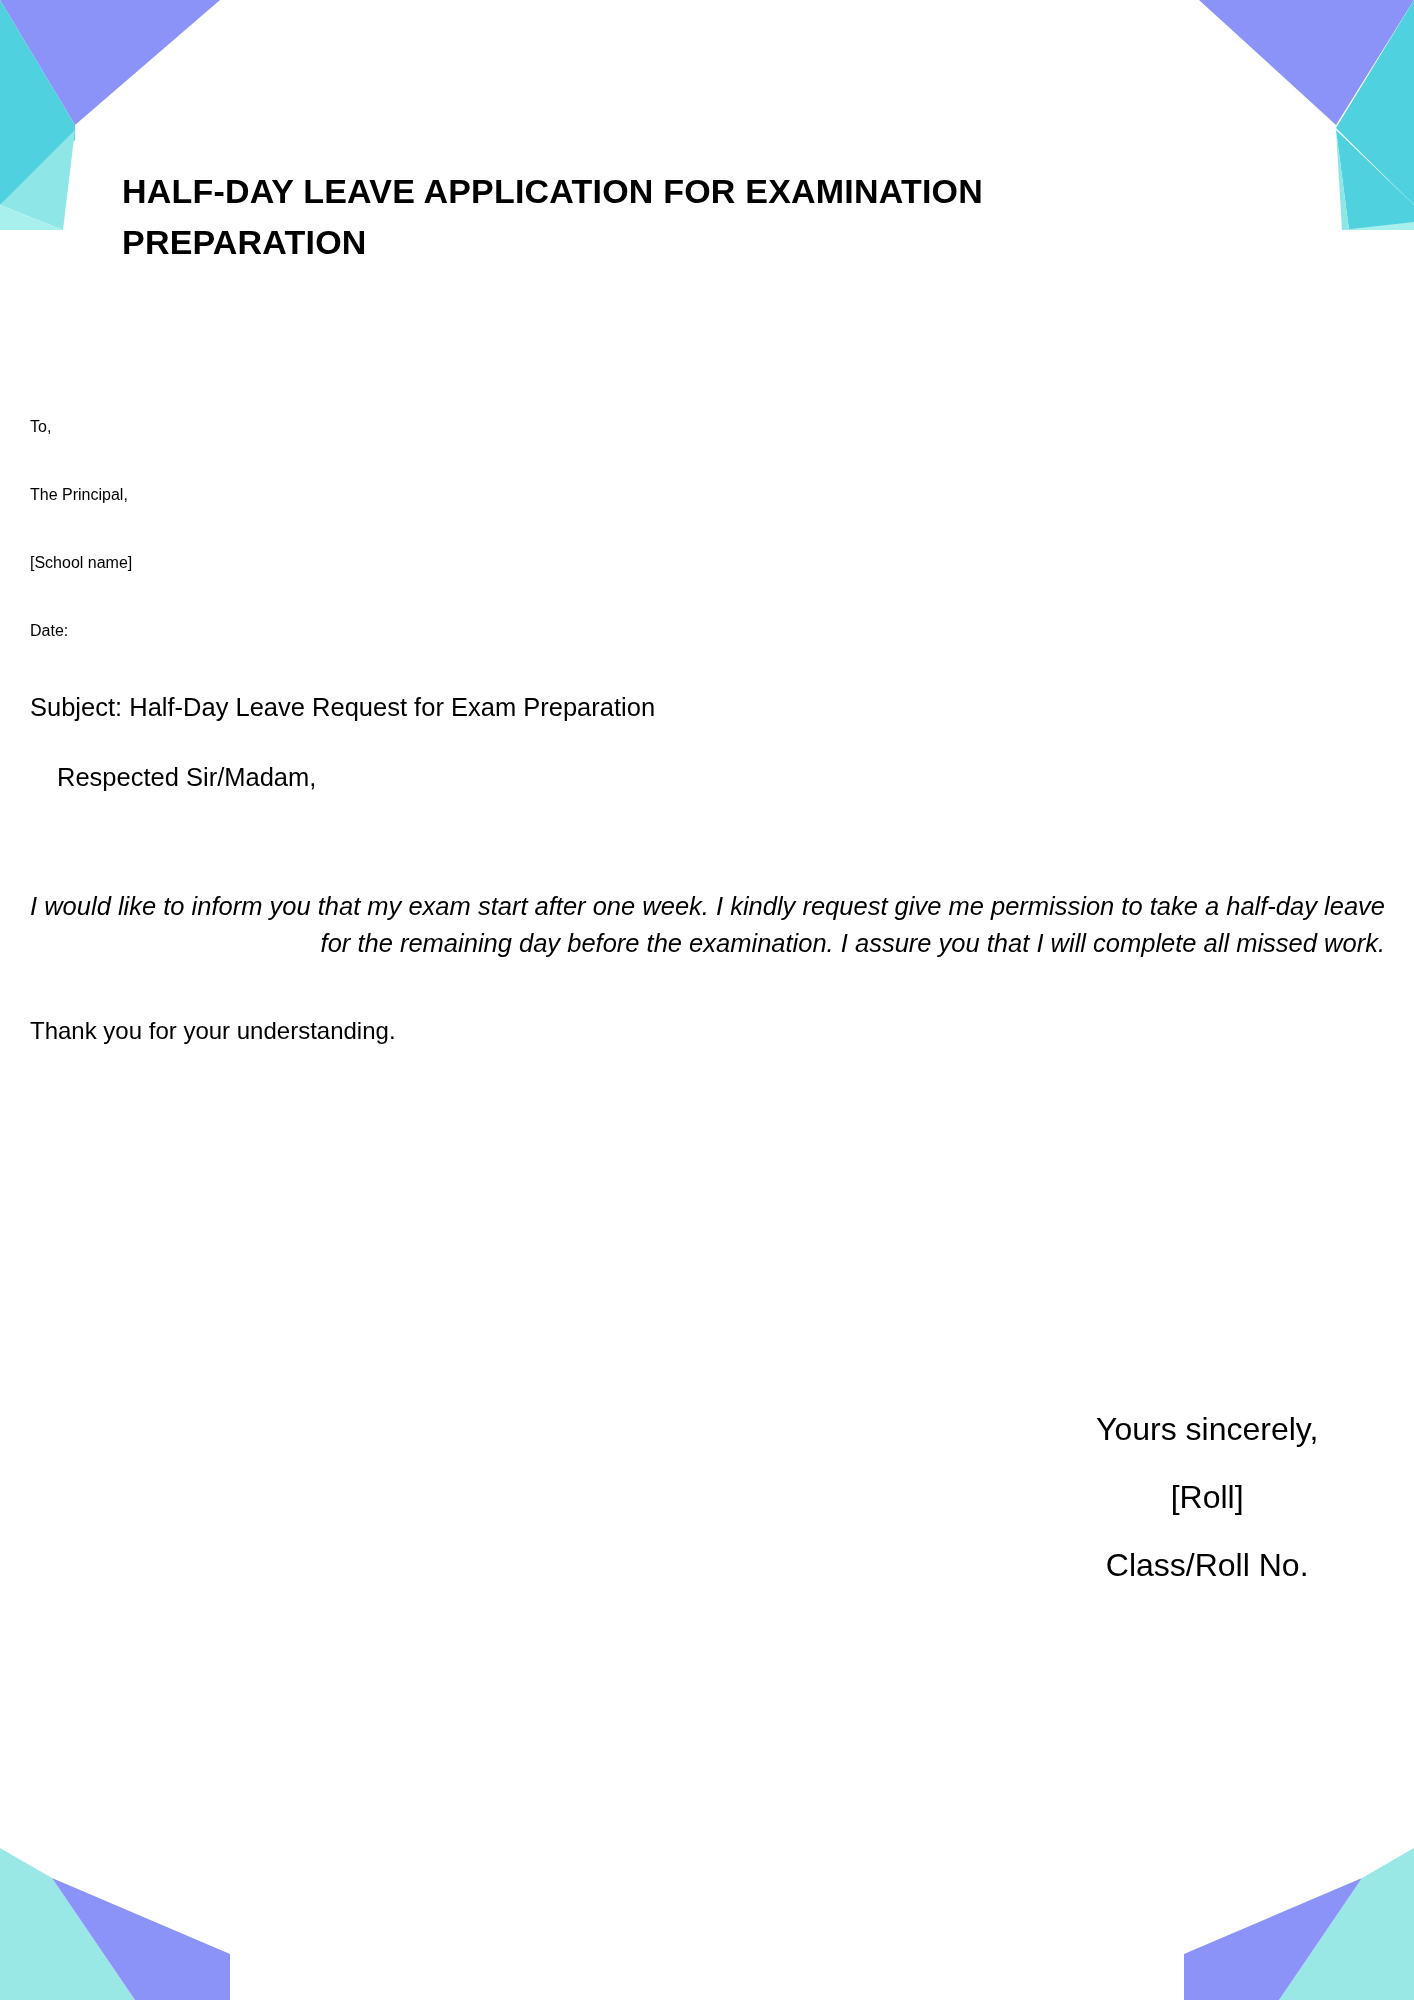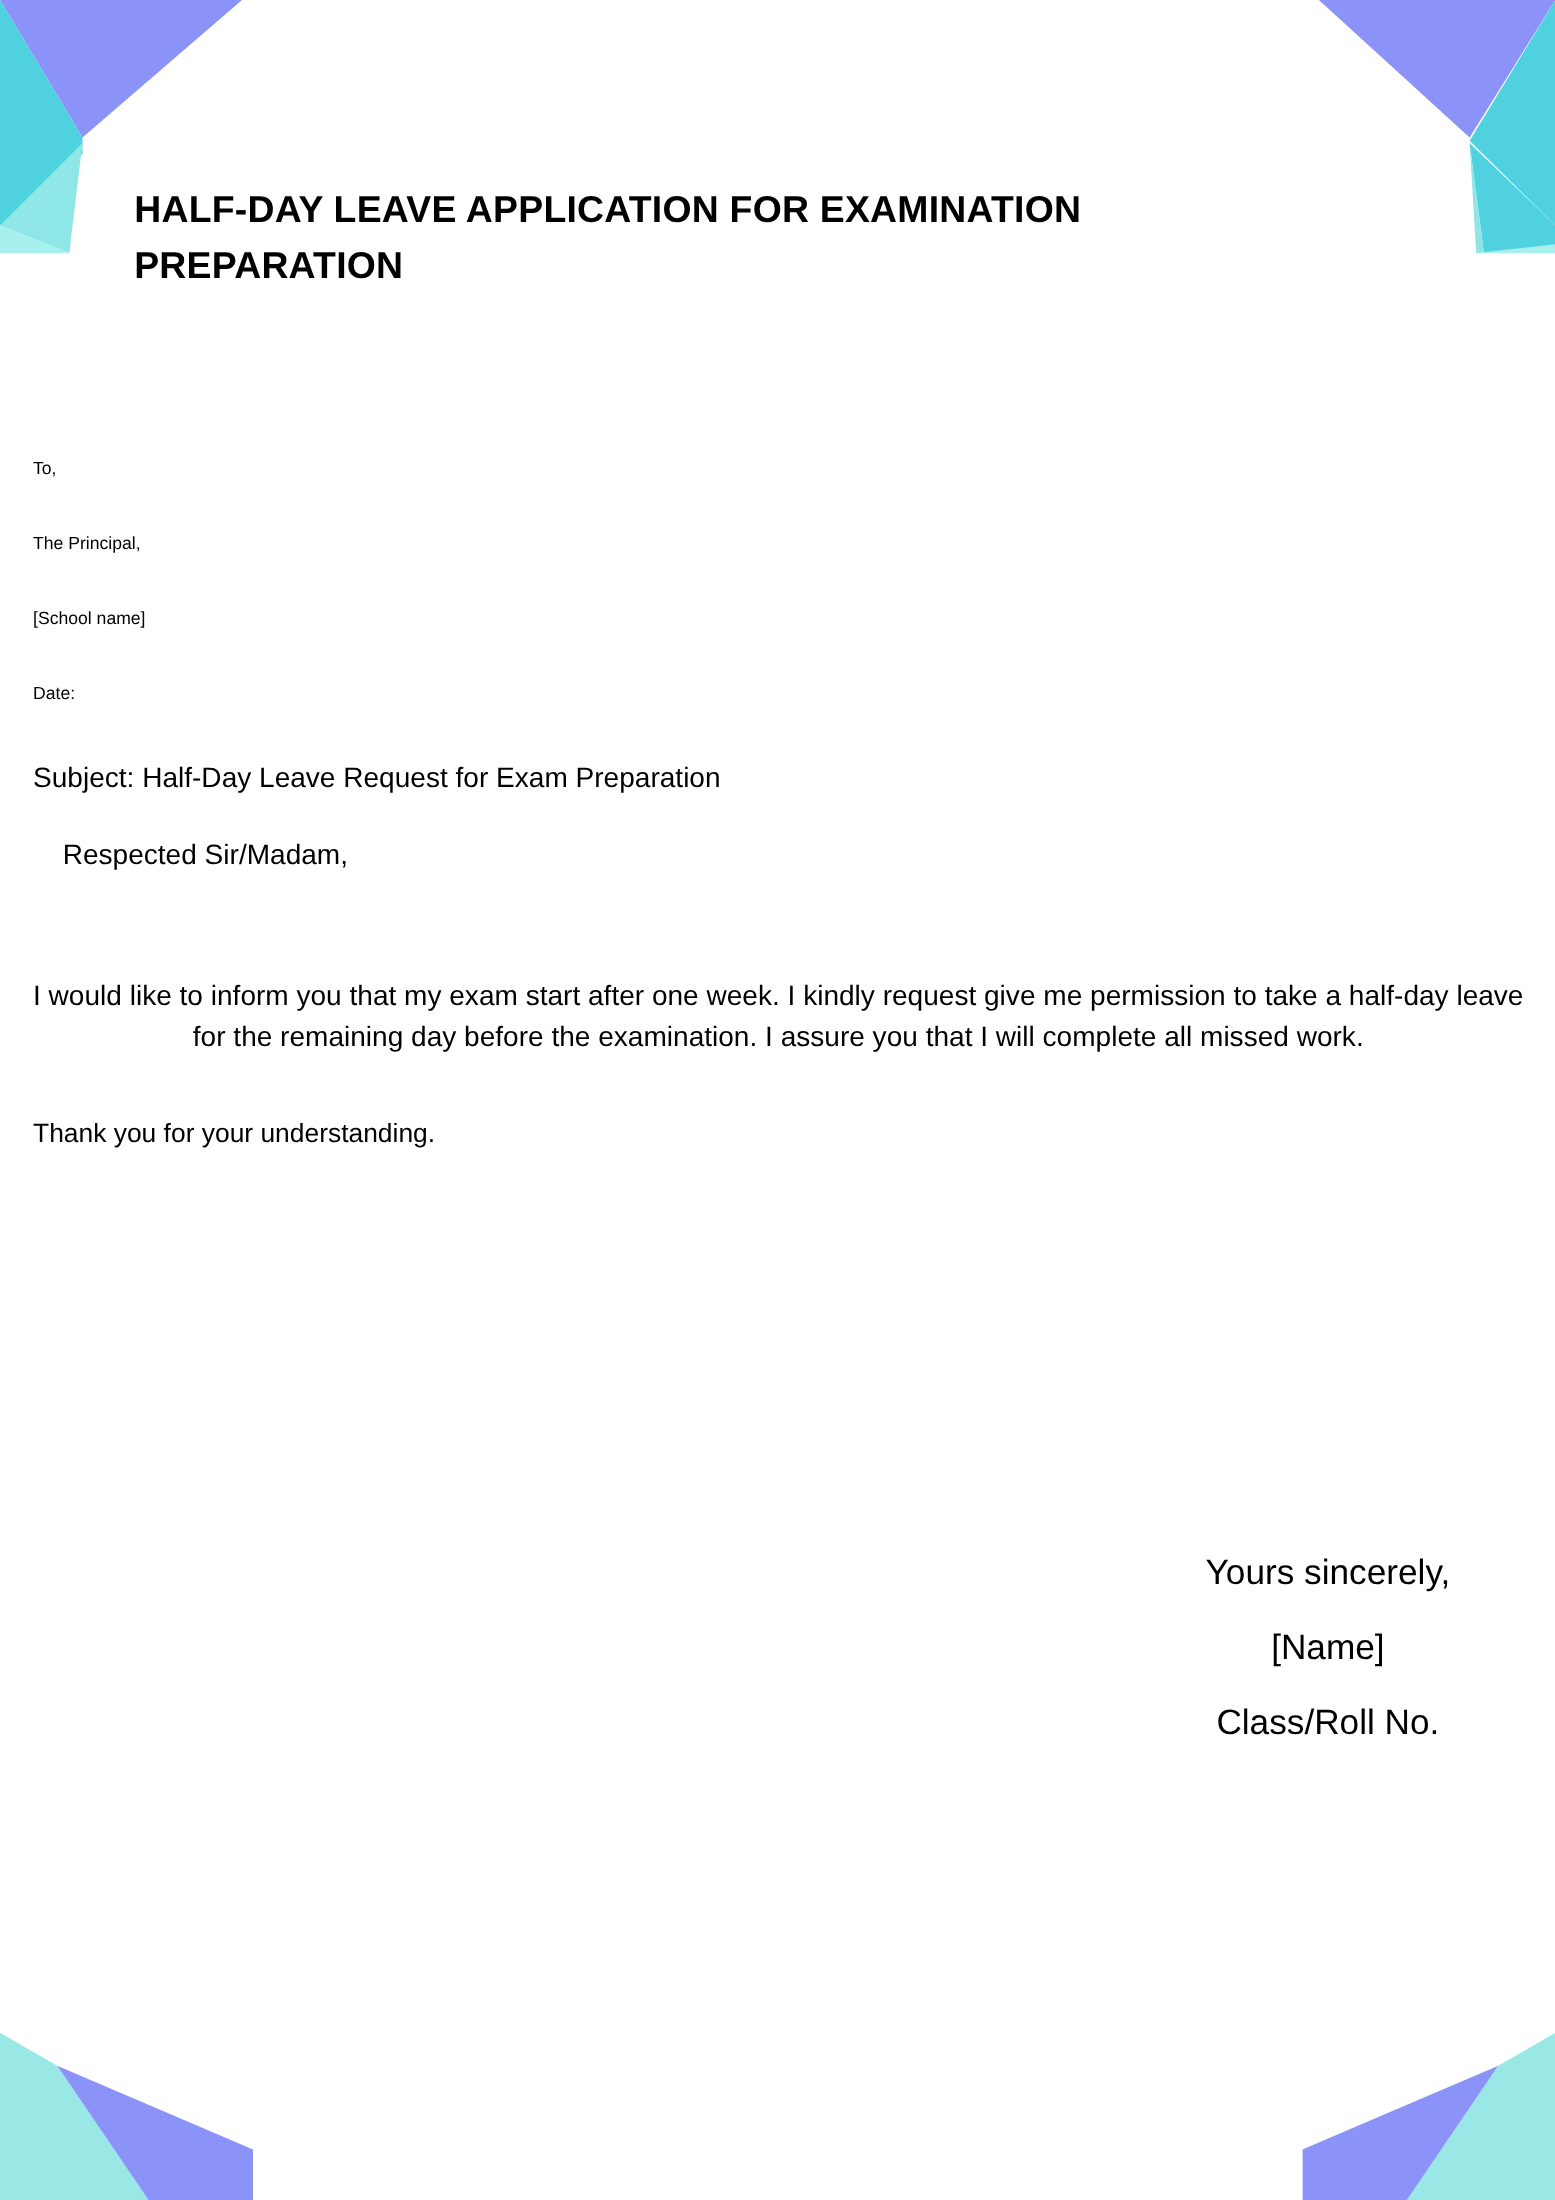--- a/index.html
+++ b/index.html
@@ -69,21 +69,22 @@
     margin-left: 27px;
   }
 
   .body-paragraph {
     position: absolute;
     left: 30px;
     top: 862px;
     width: 1355px;
     font-size: 25.5px;
     line-height: 37px;
-    text-align: center;
+    text-align: right;
+    font-style: italic;
   }
 
   .closing-line {
     position: absolute;
     left: 30px;
     top: 1014px;
     font-size: 24px;
     line-height: 34px;
   }
 
@@ -140,17 +141,17 @@
   <div class="subject-line">Subject: Half-Day Leave Request for Exam Preparation</div>
 
   <div class="salutation">Respected Sir/Madam,</div>
 
   <p class="body-paragraph">I would like to inform you that my exam start after one week. I kindly request give me permission to take a half-day leave for the remaining day before the examination. I assure you that I will complete all missed work.</p>
 
   <div class="closing-line">Thank you for your understanding.</div>
 
   <div class="signature-block">
     <span class="sig-line">Yours sincerely,</span>
-    <span class="sig-line">[Name]</span>
+    <span class="sig-line">[Roll]</span>
     <span class="sig-line">Class/Roll No.</span>
   </div>
 
 </div>
 
 </body></html>

